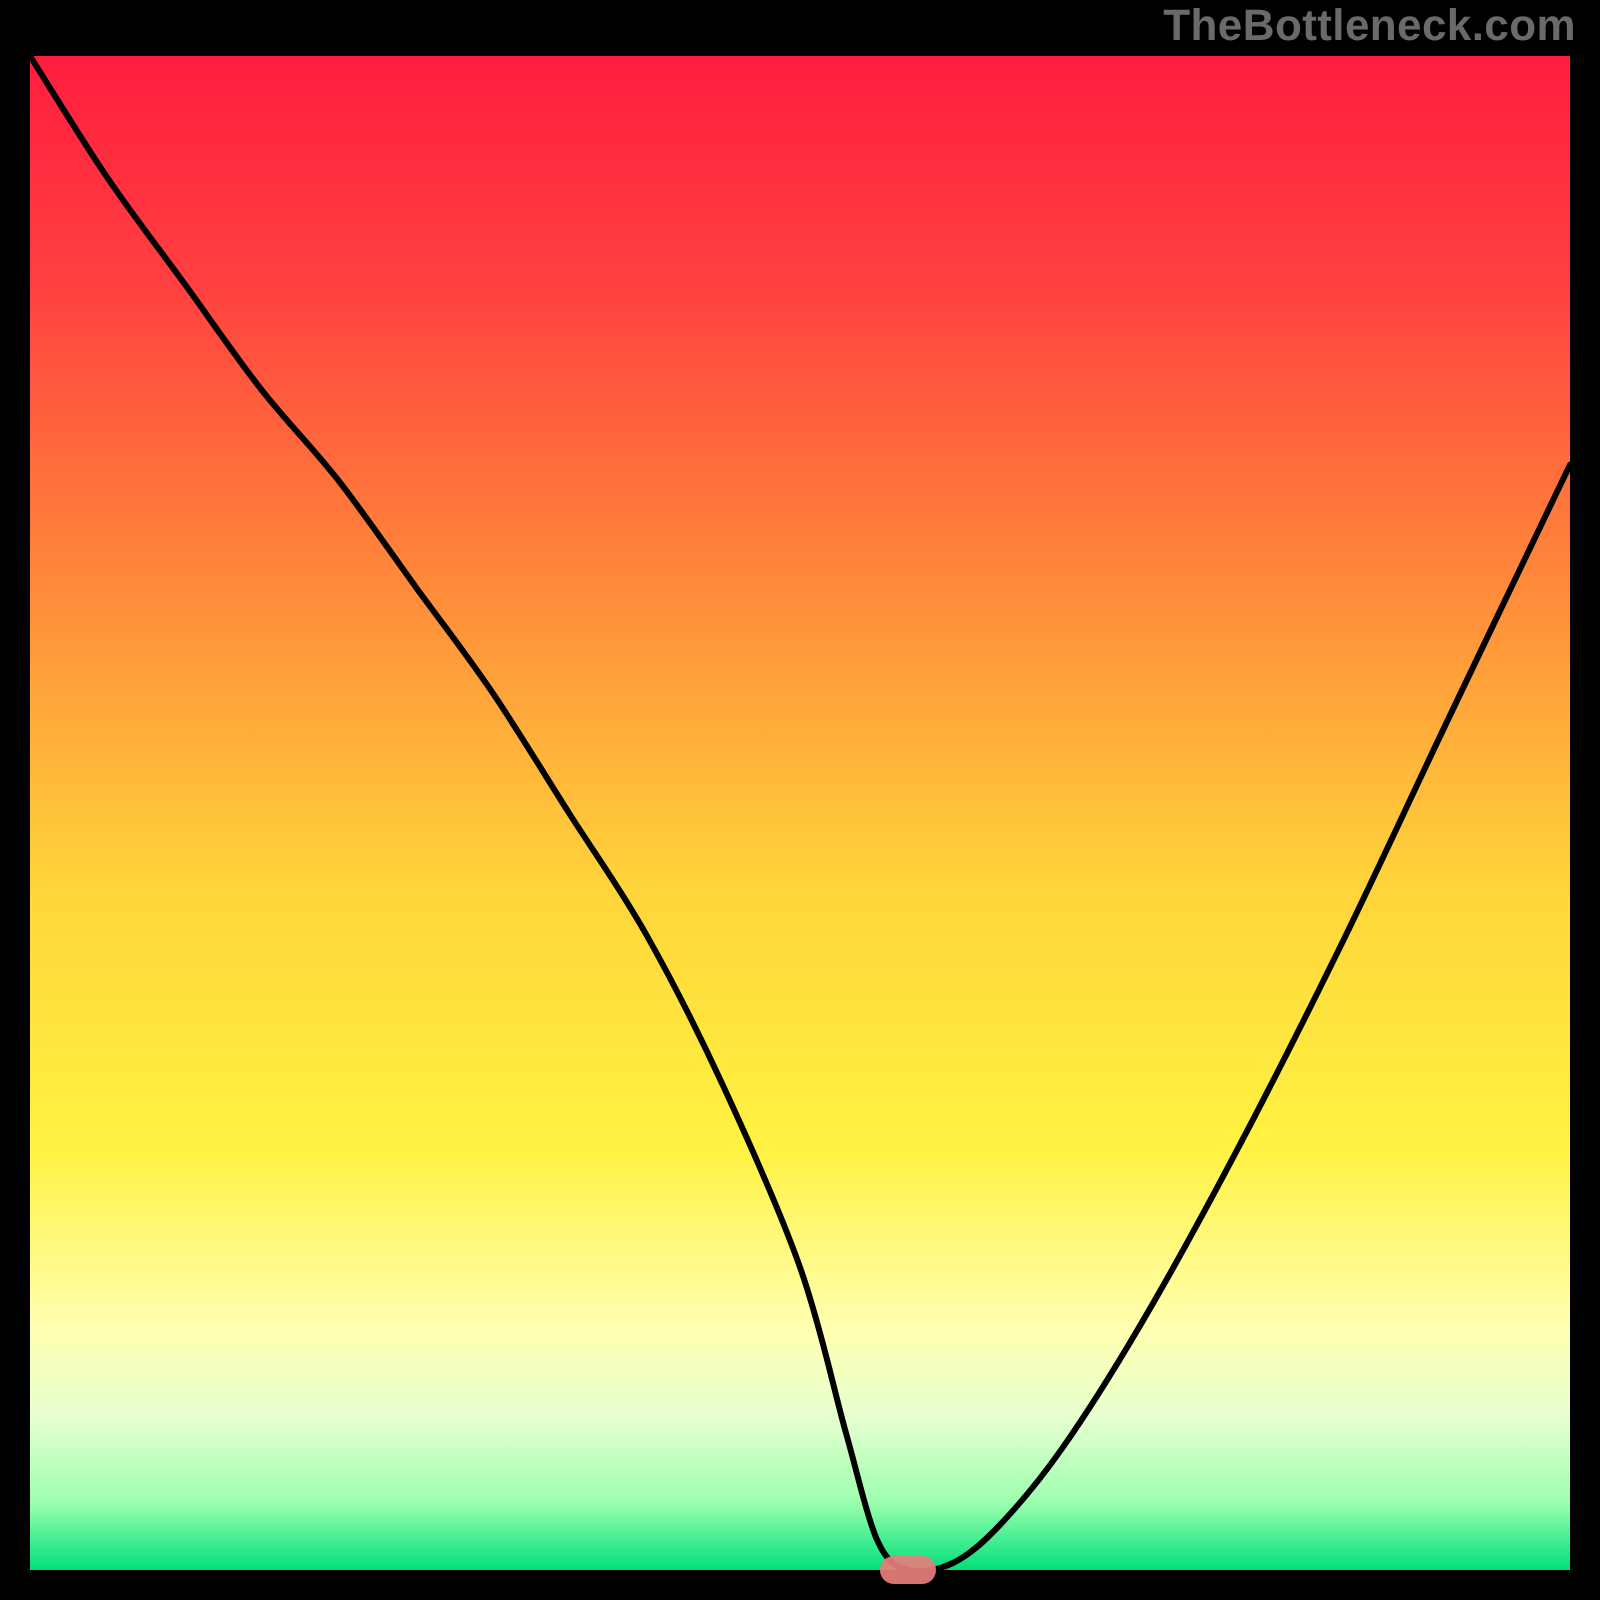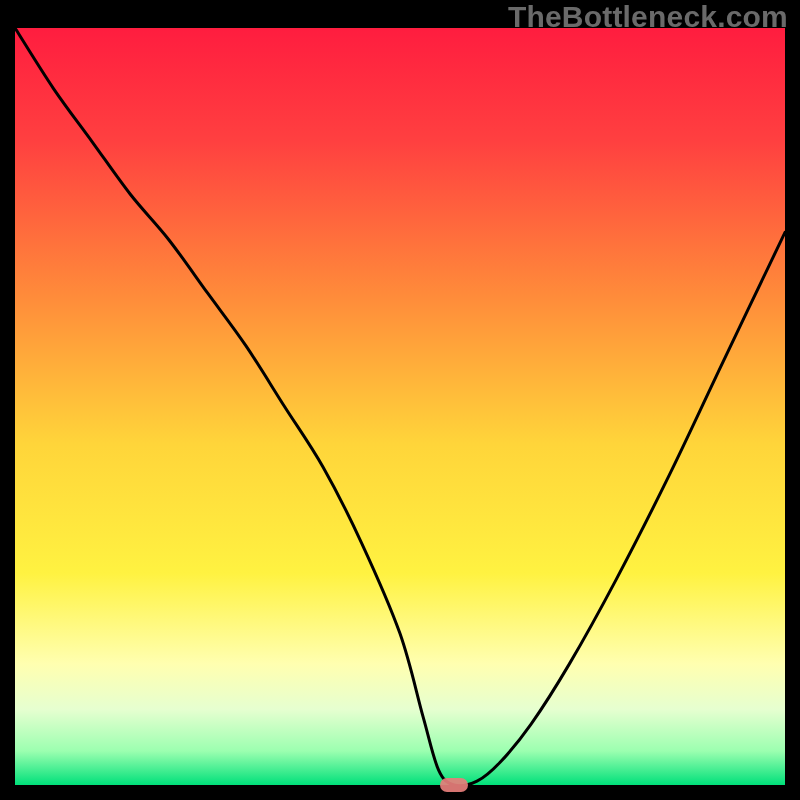--- a/index.html
+++ b/index.html
@@ -14,21 +14,21 @@
   .frame {
     position: relative;
     width: 800px;
     height: 800px;
     background: #000;
   }
   .watermark {
     position: absolute;
     top: 0;
     right: 12px;
-    font-size: 30px;
+    font-size: 22px;
     font-weight: bold;
     color: #6a6a6a;
     letter-spacing: 0.2px;
     z-index: 5;
   }
   .plot {
     position: absolute;
     left: 15px;
     top: 28px;
     width: 770px;

